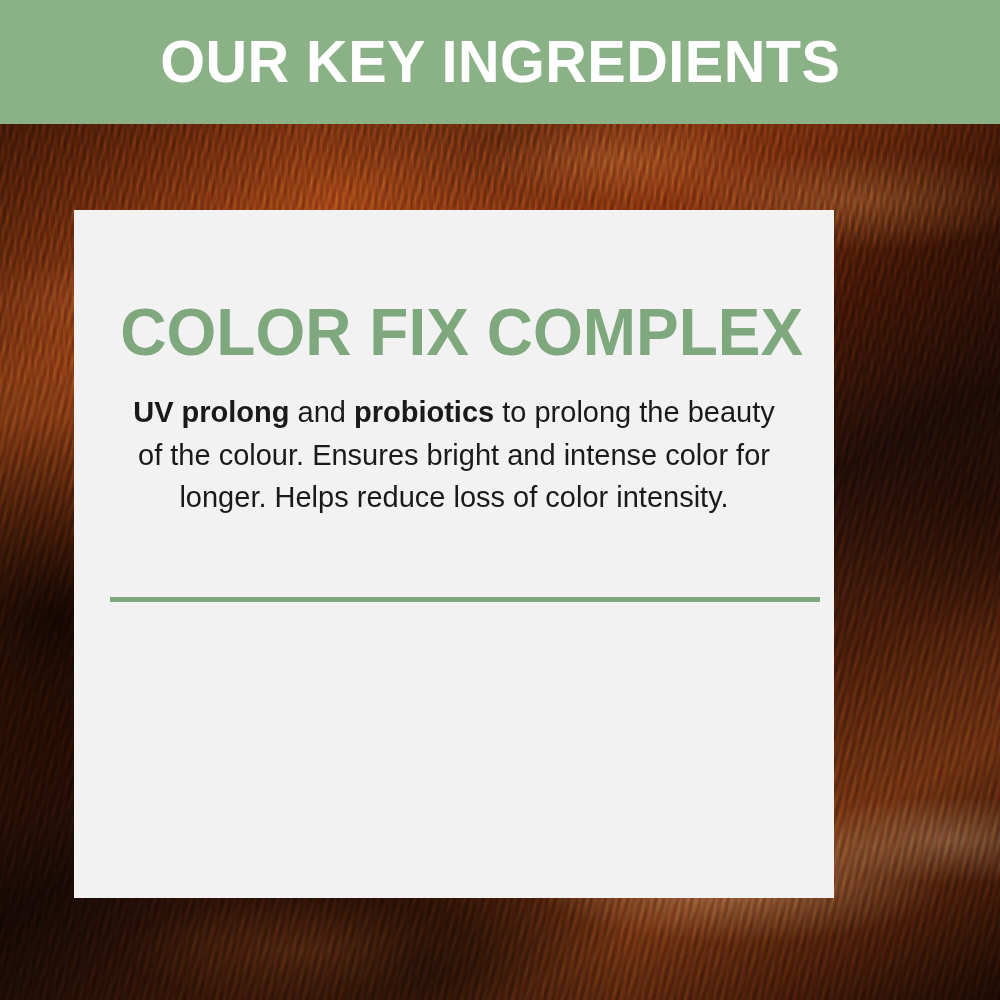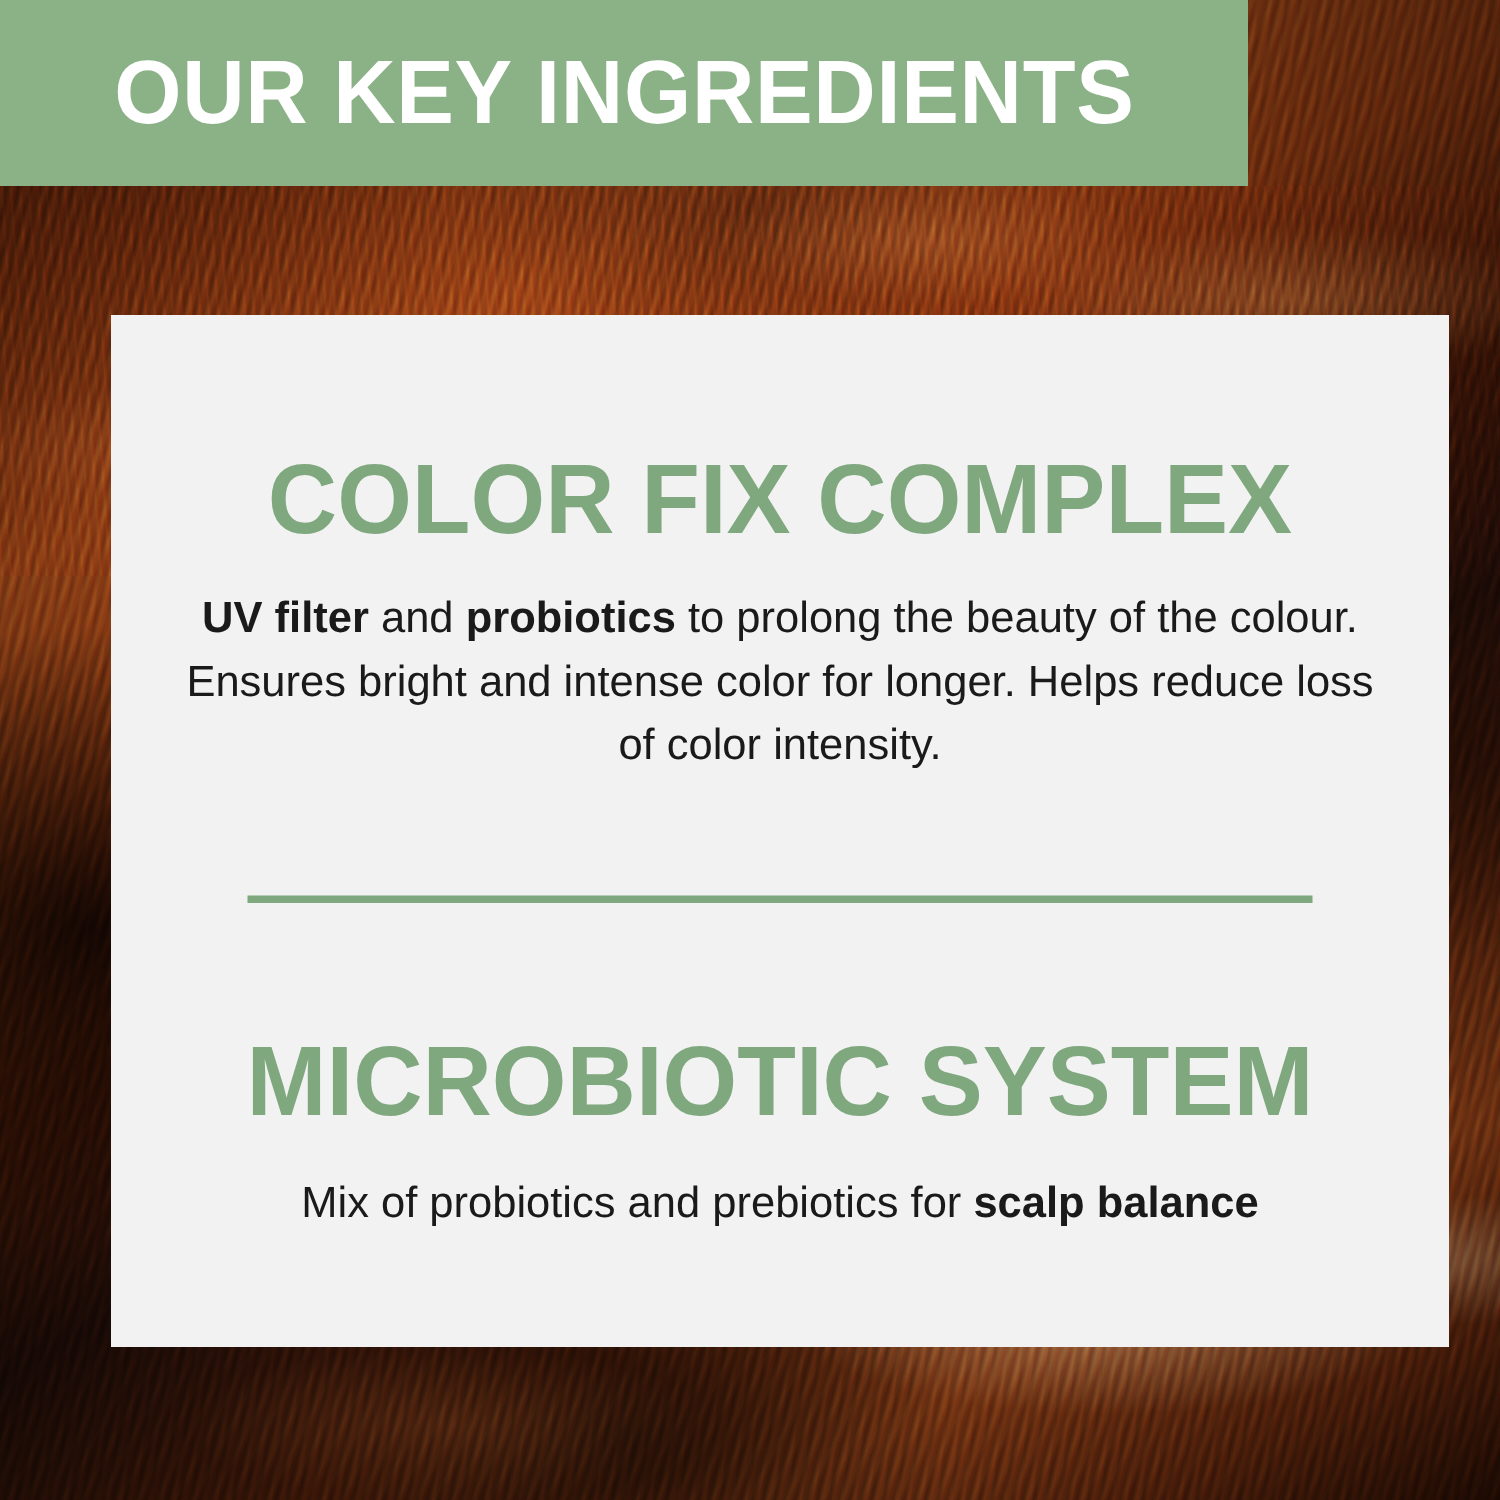--- a/index.html
+++ b/index.html
@@ -104,21 +104,21 @@
     position: absolute;
     inset: 0;
     background: radial-gradient(ellipse 78% 72% at 50% 48%, rgba(0,0,0,0) 45%, rgba(0,0,0,0.45) 100%);
     pointer-events: none;
   }
 
   
   #header-band {
     position: absolute;
     left: 0; top: 0;
-    width: 832px;
+    width: 1000px;
     height: 124px;
     background: #8bb187;
     display: flex;
     align-items: center;
     justify-content: center;
   }
   #header-title {
     color: #ffffff;
     font-family: "Liberation Sans", sans-serif;
     font-size: 60px;
@@ -128,21 +128,21 @@
     transform: scaleX(0.96);
     transform-origin: center;
     white-space: nowrap;
   }
 
   
   #info-card {
     position: absolute;
     left: 74px;
     top: 210px;
-    width: 892px;
+    width: 760px;
     height: 688px;
     background: #f3f2f2;
     padding: 44px 36px 30px 36px;
     display: flex;
     flex-direction: column;
   }
 
   .section-heading {
     color: #7fa87f;
     font-family: "Liberation Sans", sans-serif;
@@ -194,25 +194,21 @@
   </div>
 
   <div id="header-band">
     <div id="header-title">OUR KEY INGREDIENTS</div>
   </div>
 
   <div id="info-card">
 
     <div id="complex-block">
       <div class="section-heading">COLOR FIX COMPLEX</div>
-      <div class="section-body" id="complex-body"><b>UV filter</b><span> and </span><b>probiotics</b><span> to prolong the beauty of the colour. Ensures bright and intense color for longer. Helps reduce loss of color intensity.</span></div>
+      <div class="section-body" id="complex-body"><b>UV prolong</b><span> and </span><b>probiotics</b><span> to prolong the beauty of the colour. Ensures bright and intense color for longer. Helps reduce loss of color intensity.</span></div>
     </div>
 
     <hr id="section-divider">
 
-    <div id="microbiotic-block">
-      <div class="section-heading">MICROBIOTIC SYSTEM</div>
-      <div class="section-body" id="microbiotic-body"><span>Mix of probiotics and prebiotics for </span><b>scalp balance</b></div>
-    </div>
 
   </div>
 
 </div>
 
 </body></html>

